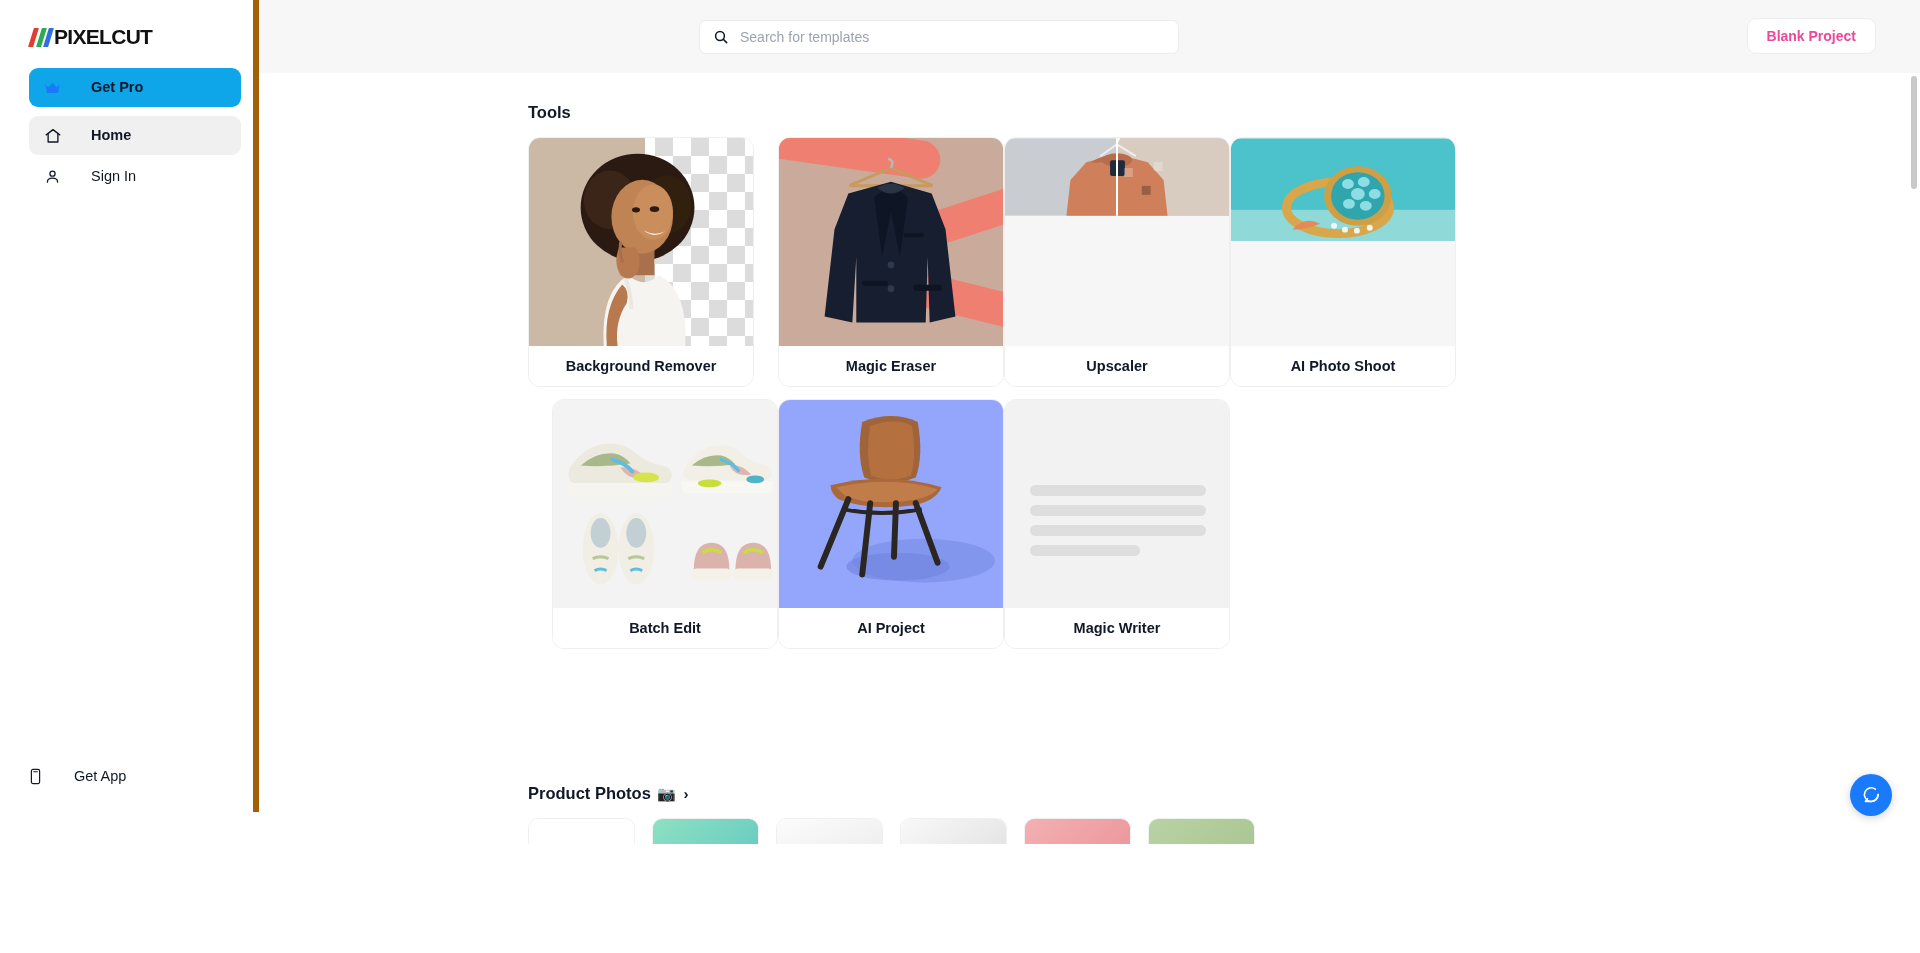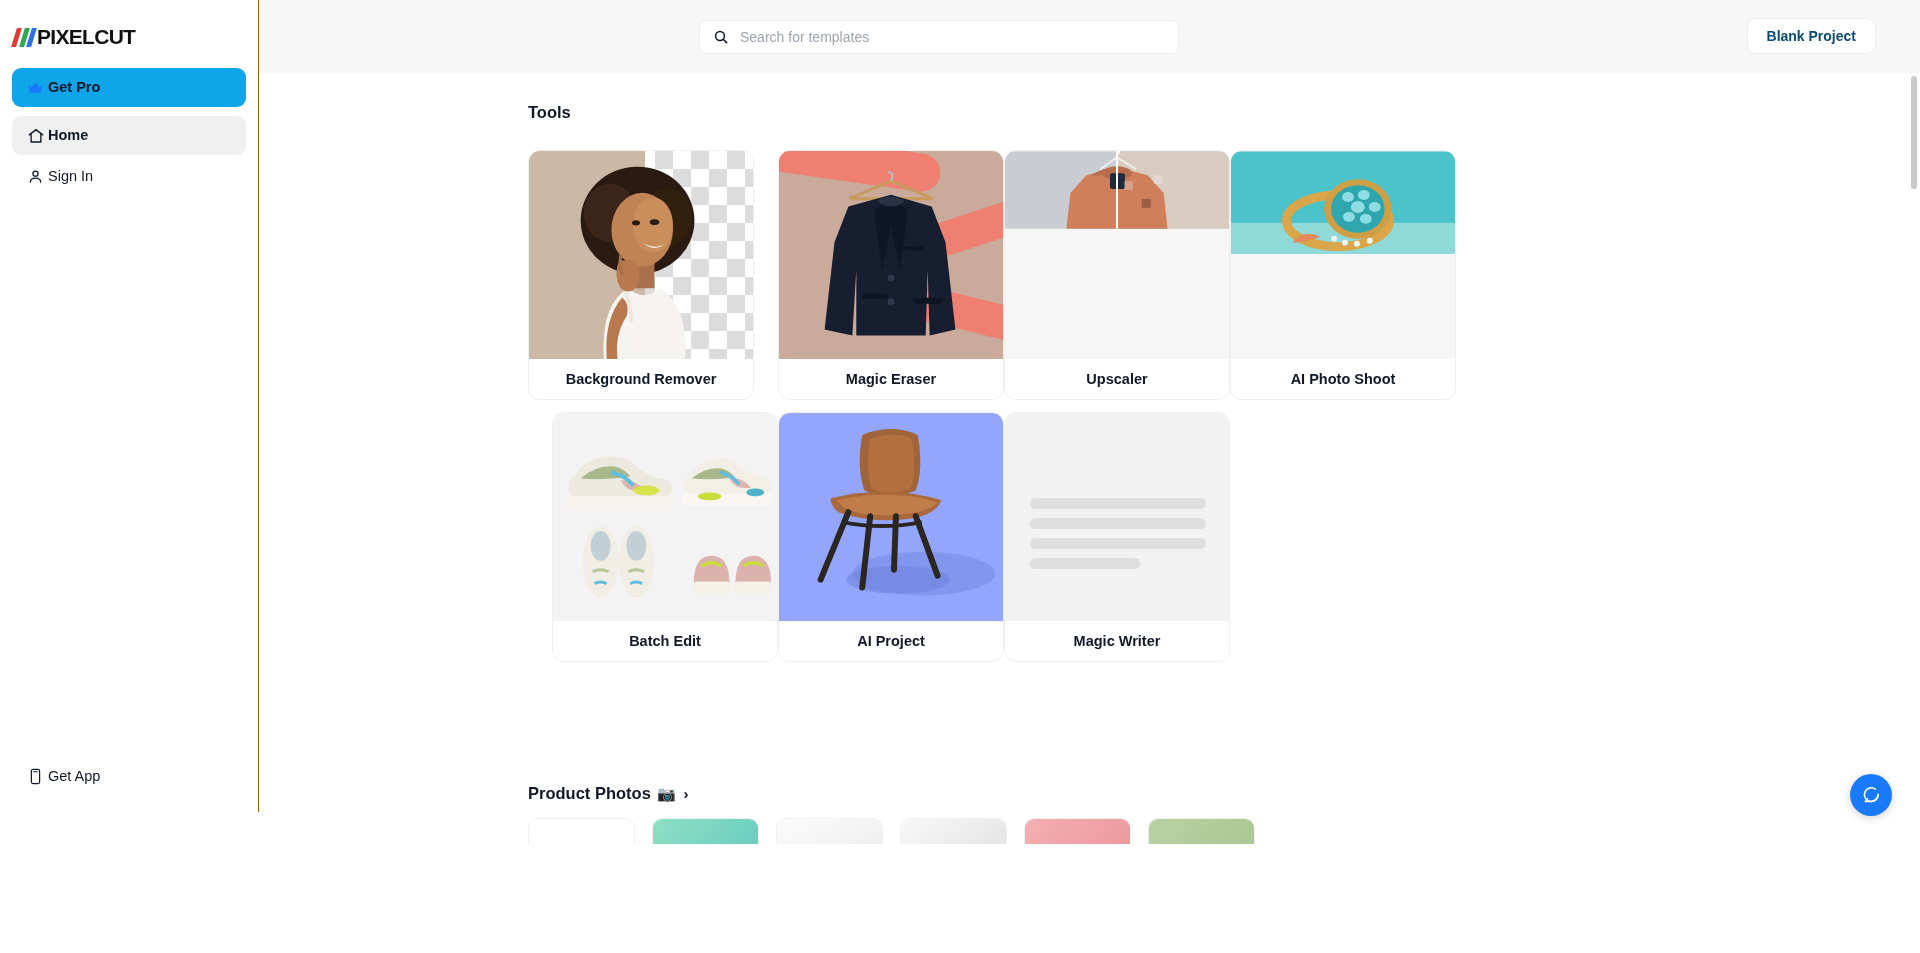--- a/index.html
+++ b/index.html
@@ -9,34 +9,35 @@
     font-family: "Liberation Sans", sans-serif;
     background: #ffffff;
     color: #111827;
   }
   .app { display: flex; width: 1920px; height: 953px; position: relative; }
 
   
   .sidebar {
     width: 259px; height: 812px;
     background: #ffffff;
-    border-right: 1px solid #a16207;
+    border-right: 6px solid #a16207;
     flex: 0 0 259px;
     position: relative;
+    padding-left: 17px;
   }
   .logo { display: flex; align-items: center; padding: 18px 0 0 14px; height: 56px; }
   .logo-bars { display: flex; gap: 2.5px; margin-right: 3px; }
   .logo-bar { width: 5px; height: 19px; transform: skewX(-17deg); border-radius: 0.5px; }
   .logo-text {
     font-size: 21px; font-weight: 800; letter-spacing: -0.7px;
     color: #111111; font-family: "Liberation Sans", sans-serif;
   }
   .side-nav { padding: 12px 12px 0 12px; }
   .nav-item {
-    display: flex; align-items: center; gap: 3px;
+    display: flex; align-items: center; gap: 29px;
     height: 39px; padding: 0 14px; border-radius: 9px;
     font-size: 14.5px; color: #111827; cursor: pointer;
     margin-bottom: 2px;
   }
   .nav-item.getpro { background: #0ea5e9; font-weight: 600; margin-bottom: 9px; }
   .nav-item.active { background: #f0f0f0; font-weight: 600; }
   .nav-item .ico { display: flex; align-items: center; justify-content: center; width: 19px; height: 19px; flex: 0 0 19px; }
   .nav-label { line-height: 1; }
   .sidebar-bottom { position: absolute; bottom: 14px; left: 12px; right: 12px; }
 
@@ -57,41 +58,40 @@
   }
   .search-input {
     border: 0; outline: 0; background: transparent; flex: 1;
     font-size: 14px; font-family: "Liberation Sans", sans-serif; color: #111827;
   }
   .search-input::placeholder { color: #9ca3af; }
   .blank-project {
     position: absolute; right: 44px; top: 18px;
     height: 36px; padding: 0 19px;
     background: #ffffff; border: 1px solid #ececec; border-radius: 9px;
-    font-size: 14px; font-weight: 600; color: #0c4a6e; cursor: pointer;
+    font-size: 14px; font-weight: 600; color: #ec4899; cursor: pointer;
     font-family: "Liberation Sans", sans-serif;
     display: flex; align-items: center;
   }
 
   .content { padding: 0; position: relative; height: 880px; }
   .section-title {
     font-size: 16.5px; font-weight: 600; color: #111827;
     margin: 0 0 0 0; padding: 0;
   }
   .sec-head { display: flex; align-items: center; gap: 7px; }
   .chev { font-size: 15px; font-weight: 700; color: #111827; line-height: 1; }
   .cam { font-size: 15px; line-height: 1; }
 
   
   .tools-grid {
     display: grid;
     grid-template-columns: repeat(4, 226px);
     gap: 4px 0;
     column-gap: 0;
-    margin-top: 13px;
   }
   .tool-card {
     width: 226px; height: 250px;
     background: #ffffff;
     border: 1px solid #efefef;
     border-radius: 12px;
     overflow: hidden;
     cursor: pointer;
     display: flex; flex-direction: column;
     margin-right: 0;

